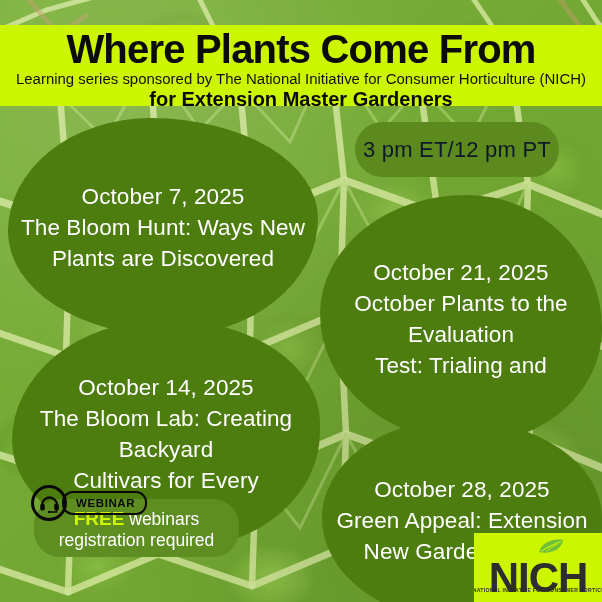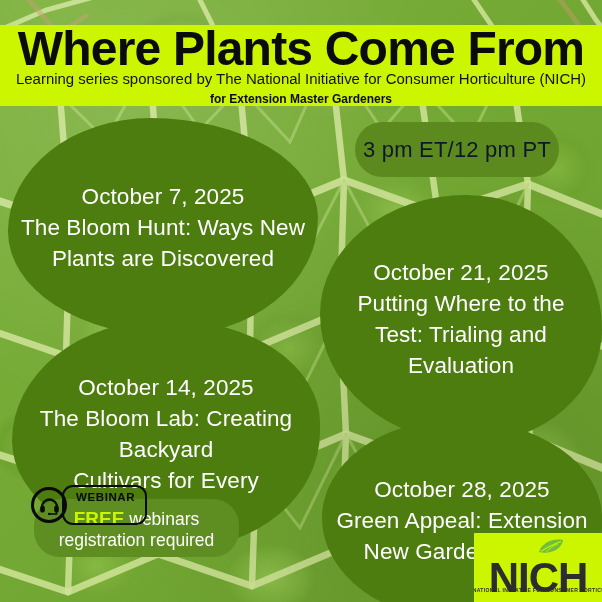--- a/index.html
+++ b/index.html
@@ -65,38 +65,38 @@
     left: 0;
     top: 25px;
     width: 602px;
     height: 81px;
     background: #ccf500;
     text-align: center;
     padding-top: 1px;
     box-sizing: border-box;
   }
   .banner-title {
-    font-size: 48px;
+    font-size: 40px;
     font-weight: bold;
     letter-spacing: -0.8px;
     color: #0b0b0b;
     line-height: 42px;
     margin-top: 2px;
     white-space: nowrap;
   }
   .banner-sub {
     font-size: 15.2px;
     color: #121212;
     line-height: 17px;
     margin-top: 0px;
     white-space: nowrap;
     transform: scaleX(.985);
   }
   .banner-sub2 {
-    font-size: 12px;
+    font-size: 20px;
     font-weight: bold;
     color: #0b0b0b;
     line-height: 19px;
     margin-top: 3px;
     white-space: nowrap;
   }
 
   
   .blob {
     position: absolute;
@@ -187,21 +187,21 @@
     border-radius: 50%;
     background: transparent;
     position: relative;
     display: flex;
     align-items: center;
     justify-content: center;
   }
   .webinar-chip {
     margin-left: -5px;
     height: 20px;
-    padding: 0 10px 16px 12px;
+    padding: 0 10px 0 12px;
     border: 2.6px solid #0a0a0a;
     border-radius: 11px;
     display: flex;
     align-items: center;
     font-size: 11.5px;
     font-weight: bold;
     letter-spacing: .6px;
     color: #0a0a0a;
   }
 
@@ -313,23 +313,23 @@
     <div class="blob-text">
       <div>October 7, 2025</div>
       <div>The Bloom Hunt: Ways New</div>
       <div>Plants are Discovered</div>
     </div>
   </div>
 
   <div class="blob" id="blob-2">
     <div class="blob-text">
       <div>October 21, 2025</div>
-      <div>Putting Where to the</div>
+      <div>October Plants to the</div>
+      <div>Evaluation</div>
       <div>Test: Trialing and</div>
-      <div>Evaluation</div>
     </div>
   </div>
 
   <div class="blob" id="blob-3">
     <div class="blob-text">
       <div>October 14, 2025</div>
       <div>The Bloom Lab: Creating</div>
       <div>Backyard</div>
       <div>Cultivars for Every</div>
     </div>

